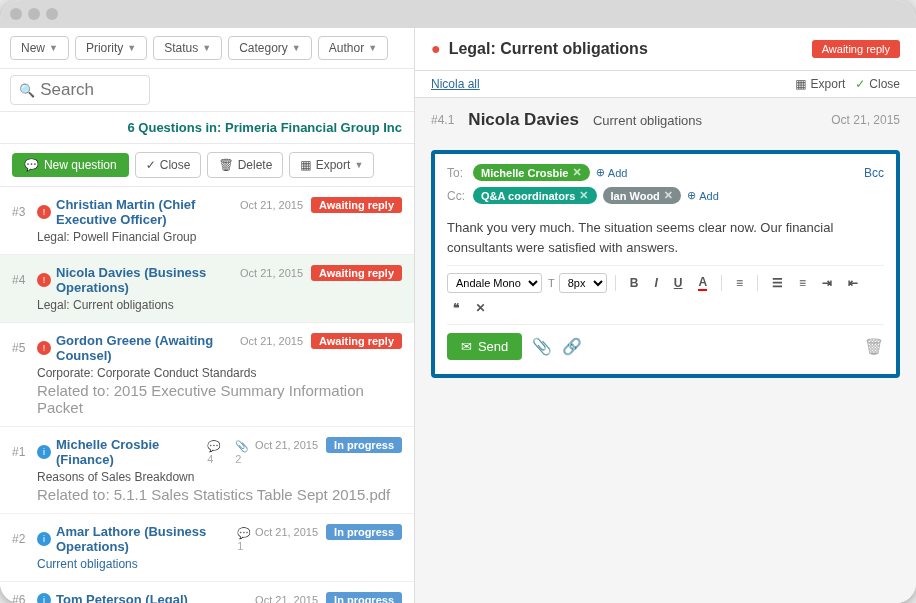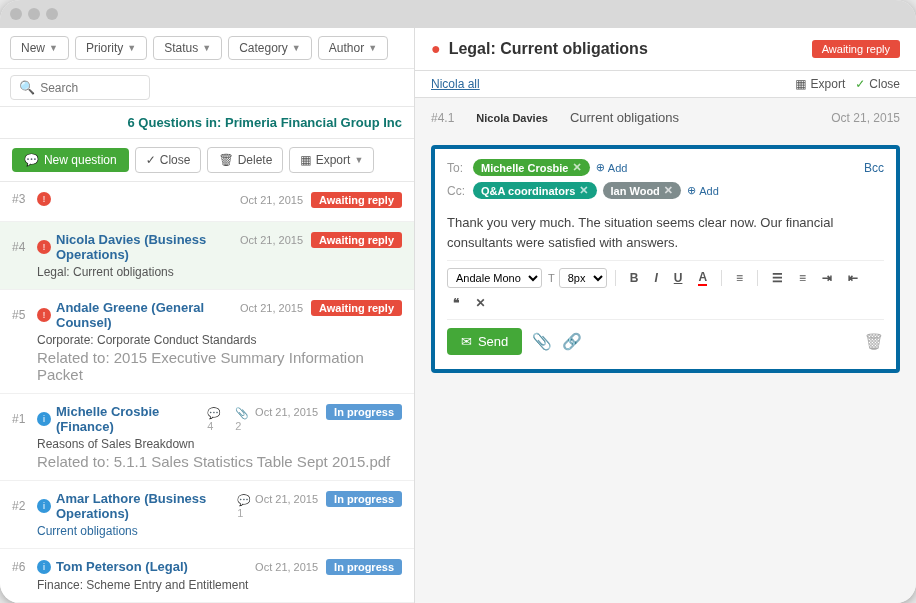--- a/index.html
+++ b/index.html
@@ -83,21 +83,21 @@
       border: 1px solid #ddd;
       border-radius: 4px;
       padding: 4px 8px;
       background: #fff;
       width: 140px;
     }
 
     .search-input input {
       border: none;
       outline: none;
-      font-size: 12px;
+      font-size: 17px;
       color: #0369a1;
       background: transparent;
       width: 100px;
     }
 
     .section-title {
       padding: 8px 12px;
       font-size: 13px;
       font-weight: 600;
       color: #0f766e;
@@ -308,26 +308,26 @@
     .message-header {
       display: flex;
       align-items: center;
       justify-content: space-between;
       margin-bottom: 10px;
     }
 
     .message-meta {
       display: flex;
       align-items: center;
-      gap: 22px;
+      gap: 14px;
       text-align: right;
     }
 
     .msg-num { color: #999; font-size: 12px; }
-    .msg-author { font-weight: 600; font-size: 11px; }
+    .msg-author { font-weight: 600; font-size: 17px; }
     .msg-subject { font-size: 13px; color: #555; }
     .msg-date { font-size: 12px; color: #999; }
 
     .email-compose {
       background: #fff;
       border: 4px solid #0369a1;
       border-radius: 4px;
       padding: 10px 12px;
       flex-shrink: 0;
     }
@@ -502,26 +502,28 @@
         </button>
       </div>
 
       <div class="questions-list">
 
         <div class="question-item">
           <div class="question-header">
             <div class="question-meta">
               <span class="question-num">#3</span>
               <span class="status-dot dot-red">!</span>
+              <span class="question-author">Christian Martin (Chief Executive Officer)</span>
             </div>
             <div style="display:flex;align-items:center;gap:8px;">
               <span class="question-date">Oct 21, 2015</span>
               <span class="badge badge-awaiting">Awaiting reply</span>
             </div>
           </div>
+          <div class="question-subject">Legal: Powell Financial Group</div>
         </div>
 
         <div class="question-item selected">
           <div class="question-header">
             <div class="question-meta">
               <span class="question-num">#4</span>
               <span class="status-dot dot-red">!</span>
               <span class="question-author">Nicola Davies (Business Operations)</span>
             </div>
             <div style="display:flex;align-items:center;gap:8px;">
@@ -530,21 +532,21 @@
             </div>
           </div>
           <div class="question-subject">Legal: Current obligations</div>
         </div>
 
         <div class="question-item">
           <div class="question-header">
             <div class="question-meta">
               <span class="question-num">#5</span>
               <span class="status-dot dot-red">!</span>
-              <span class="question-author">Andale Greene (General Counsel)</span>
+              <span class="question-author">Gordon Greene (Awaiting Counsel)</span>
             </div>
             <div style="display:flex;align-items:center;gap:8px;">
               <span class="question-date">Oct 21, 2015</span>
               <span class="badge badge-awaiting">Awaiting reply</span>
             </div>
           </div>
           <div class="question-subject">Corporate: Corporate Conduct Standards</div>
           <div class="question-related">Related to: 2015 Executive Summary Information Packet</div>
         </div>
 

